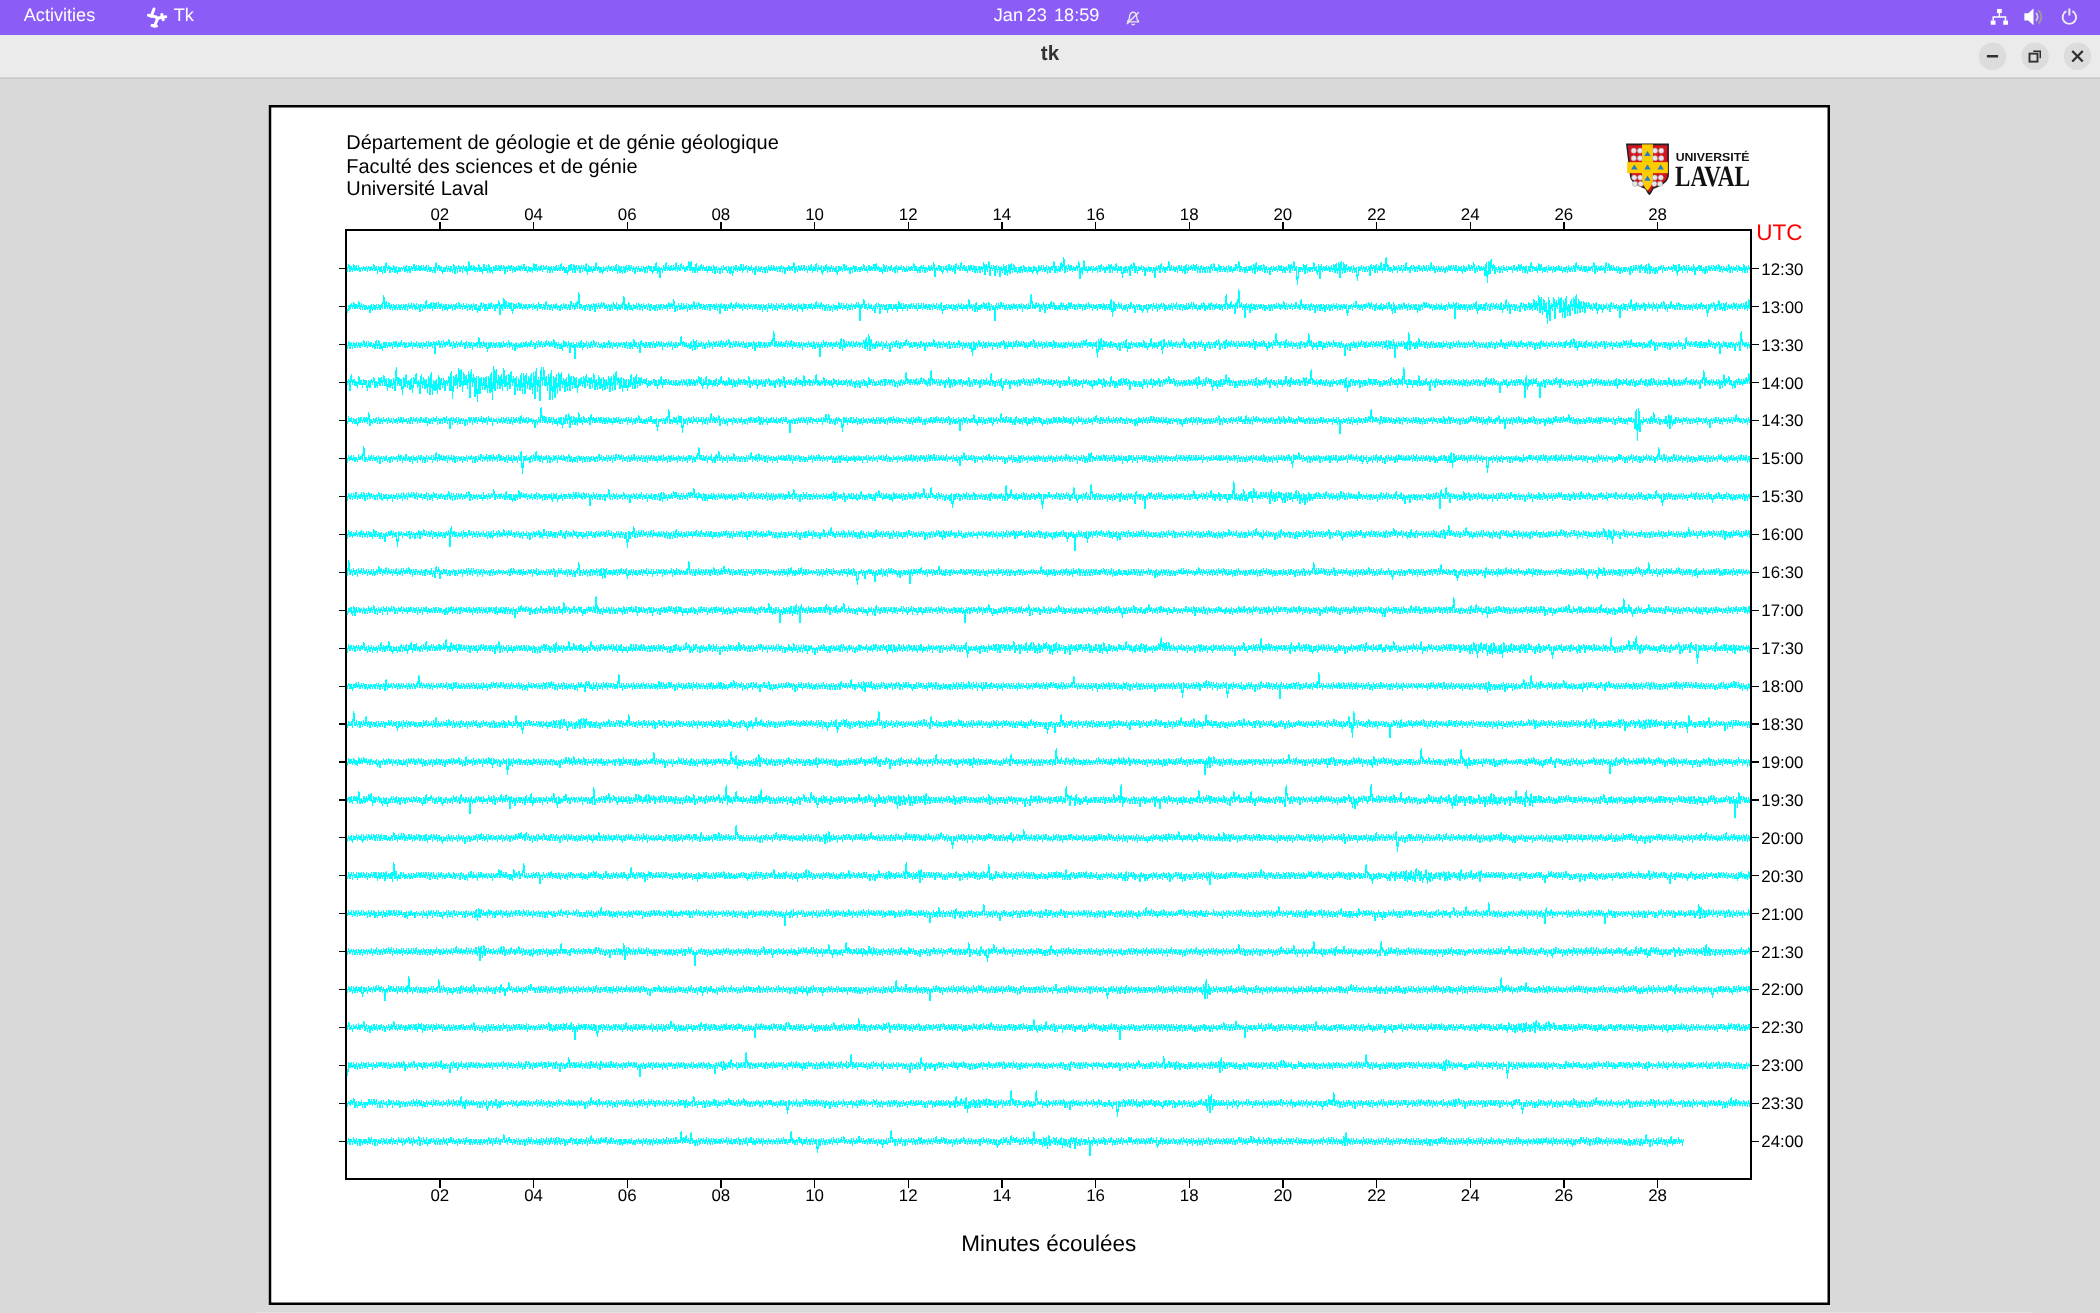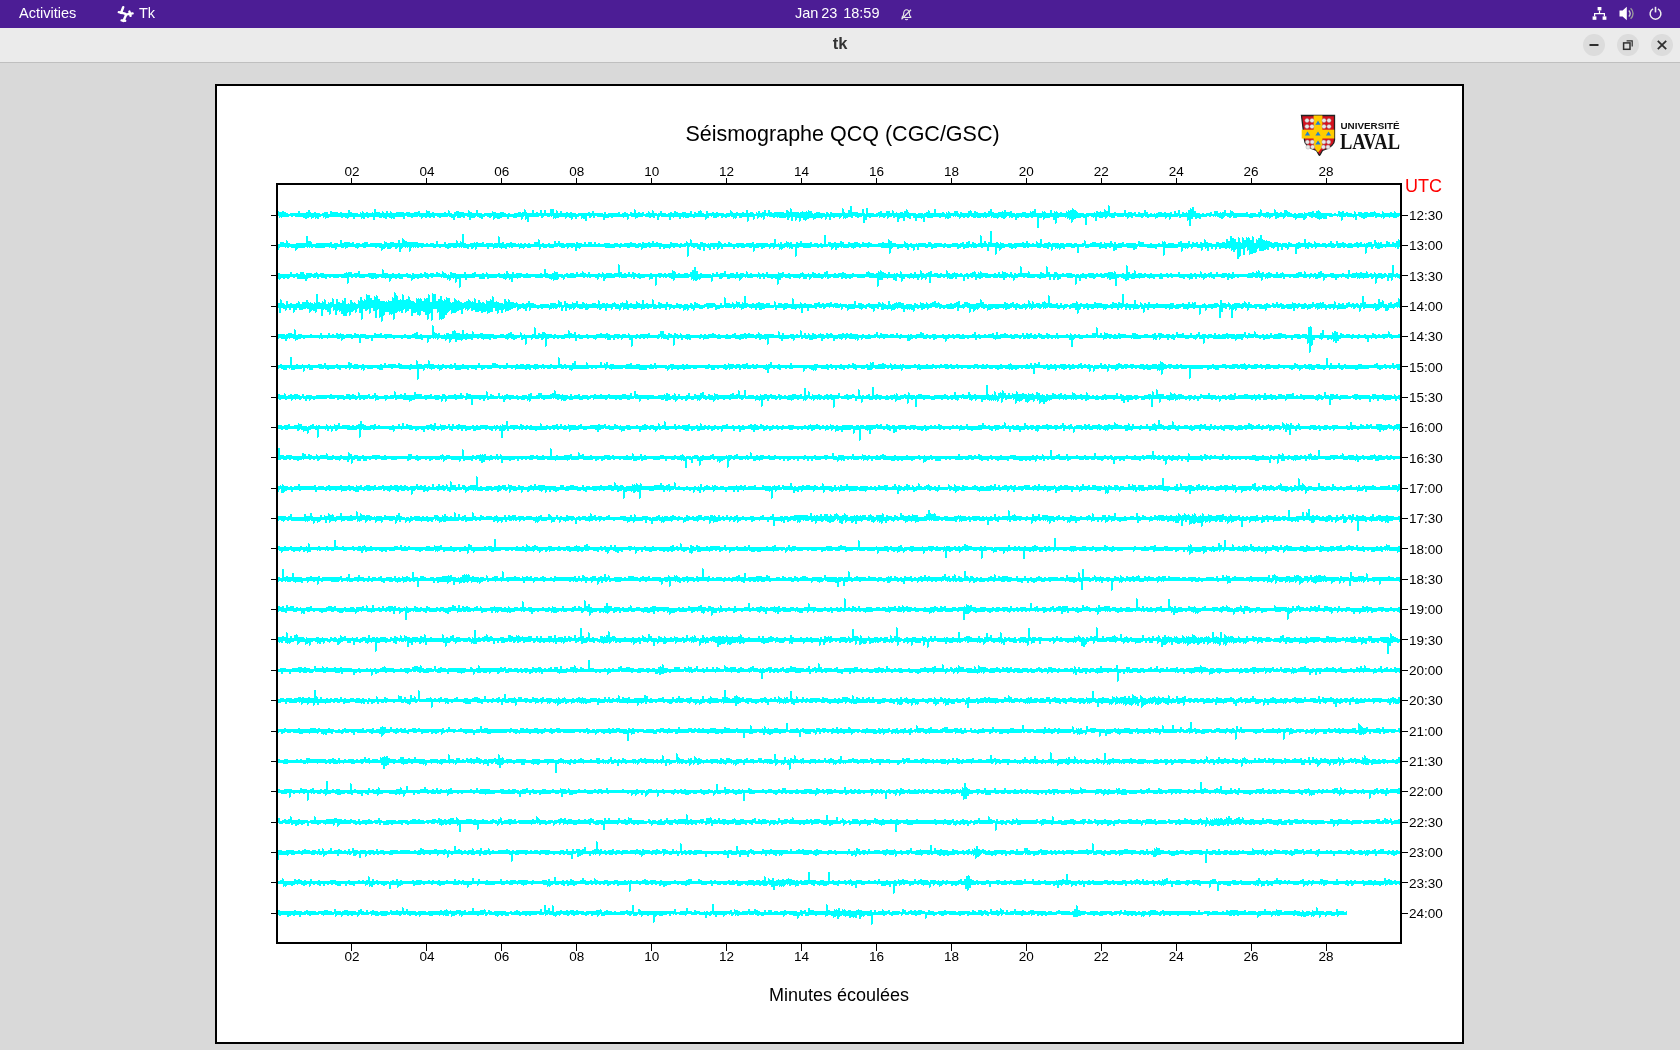--- a/index.html
+++ b/index.html
@@ -4,21 +4,21 @@
 html,body{margin:0;padding:0;background:#d9d9d9;font-family:"Liberation Sans",sans-serif;}
 #screen{position:relative;width:1680px;height:1050px;overflow:hidden;background:#d9d9d9;}
 #win{position:absolute;left:215px;top:84px;width:1245px;height:956px;background:#fff;border:2px solid #000;}
 #hdr{position:absolute;left:60px;top:20.2px;font-size:16px;line-height:18.4px;color:#000;}
 #title{position:absolute;left:3px;top:36px;width:100%;text-align:center;font-size:21.5px;color:#000;}
 svg.plot text{font-family:"Liberation Sans",sans-serif;font-size:13.5px;fill:#000;}
 svg.plot line{stroke:#000;stroke-width:1;shape-rendering:crispEdges;}
 </style></head>
 <body>
 <div id="screen">
-<div style="position:absolute;left:0;top:0;width:1680px;height:28px;background:#4c1d95;color:#fff;font-size:14.5px">
+<div style="position:absolute;left:0;top:0;width:1680px;height:28px;background:#8b5cf6;color:#fff;font-size:14.5px">
 <div style="position:absolute;left:19px;top:5px">Activities</div>
 <svg style="position:absolute;left:116px;top:4px" width="20" height="20" viewBox="0 0 20 20" fill="none" stroke="#fff">
 <g stroke-width="2.4" stroke-linecap="round">
 <path d="M7.2 3.2 L5.0 9.0"></path>
           <path d="M2.8 8.2 L9.0 9.6"></path>
 <path d="M9.6 10.6 L16.6 9.4"></path>
           <path d="M13.4 7.6 L14.6 11.8"></path>
 <path d="M10.2 10.8 L7.4 17.0"></path>
           <path d="M5.6 16.4 L9.2 16.8"></path>
 </g>
@@ -54,21 +54,21 @@
       <div style="position:absolute;left:1617px;top:6px;width:22px;height:22px;border-radius:50%;background:#dcdcdc"><svg width="22" height="22" viewBox="0 0 22 22" fill="none" stroke="#2f2f2f">
           <path d="M9.6 6.9 h5.6 v5.6" stroke-width="1.2"></path>
           <rect x="6.6" y="8.9" width="6.4" height="6.4" stroke-width="1.5"></rect>
         </svg></div>
       <div style="position:absolute;left:1651px;top:6px;width:22px;height:22px;border-radius:50%;background:#dcdcdc"><svg width="22" height="22" viewBox="0 0 22 22" stroke="#2f2f2f" stroke-width="1.8">
           <line x1="6.8" y1="6.8" x2="15.2" y2="15.2"></line>
           <line x1="15.2" y1="6.8" x2="6.8" y2="15.2"></line>
         </svg></div>
 </div>
 <div id="win">
-<div id="title">Séismographe QCQ (CGC/GSC)</div>
+<div id="hdr">Département de géologie et de génie géologique<br>Faculté des sciences et de génie<br>Université Laval</div>
 <svg style="position:absolute;left:1083px;top:28px" width="135" height="48" viewBox="0 0 135 48">
 <g>
 <path d="M1.5 1.5 h33 v24.5 q0 6.5 -12 10.5 l-2.5 4.3 q-0.5 1 -1 0 L16.5 36.5 q-12 -4 -12 -10.5 z" transform="translate(0,0)" fill="#d6131f" stroke="#222" stroke-width="1.3"></path>
 <rect x="13.6" y="1.5" width="8.8" height="28.5" fill="#fc0"></rect>
 <path d="M13.6 30 q0 3.5 4.4 8.5 q4.4 -5 4.4 -8.5 z" fill="#fc0"></path>
 <rect x="1.7" y="15.7" width="32.6" height="8.8" fill="#fc0"></rect>
 <g fill="#1e7fd0">
 <path d="M18 6.8 l2.6 4 h-5.2 z"></path>
             <path d="M18 26.5 l2.6 4 h-5.2 z"></path>
 <path d="M7.5 17.5 l2.6 4 h-5.2 z"></path>

